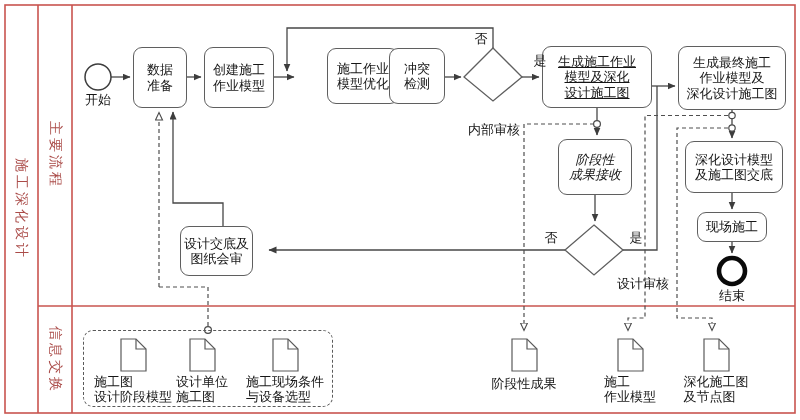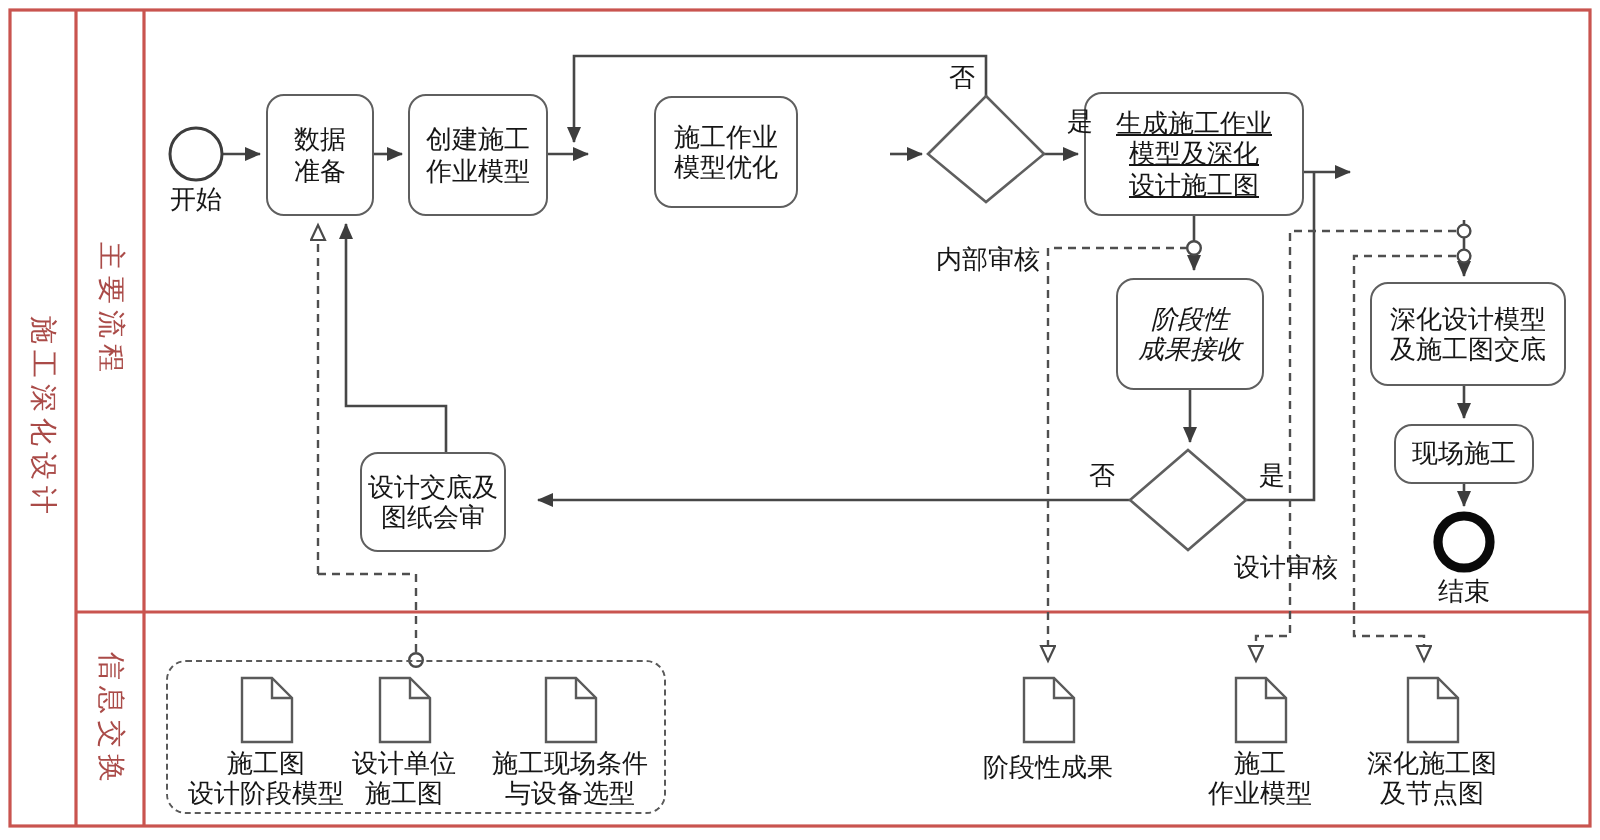--- a/index.html
+++ b/index.html
@@ -19,21 +19,21 @@
     position:absolute;transform:translate(-50%,-50%);font-size:13px;
     white-space:nowrap;z-index:3;text-align:center;background:transparent;
   }
   .vlabel{
     position:absolute;transform:translate(-50%,-50%) rotate(90deg);
     font-size:14px;letter-spacing:3px;white-space:nowrap;color:#aa4b48;z-index:3;
   }
   .doc{position:absolute;z-index:2;}
   .doclbl{
     position:absolute;transform:translateX(-50%);font-size:13px;line-height:1.18;
-    text-align:center;z-index:2;
+    text-align:left;z-index:2;
   }
   .doclbl span{display:block;white-space:nowrap;}
   .group{
     position:absolute;box-sizing:border-box;border:1.4px dashed #5a5a5a;
     border-radius:10px;background:transparent;z-index:1;
   }
 </style>
 </head>
 <body>
 
@@ -111,24 +111,33 @@
     <span>准备</span>
   </div>
   <div class="task" style="left:204px;top:47px;width:70px;height:61px;">
     <span>创建施工</span>
     <span>作业模型</span>
   </div>
   <div class="task" style="left:297px;top:48px;width:72px;height:56px;margin-left:30px;">
     <span>施工作业</span>
     <span>模型优化</span>
   </div>
+  <div class="task" style="left:389px;top:48px;width:56px;height:56px;">
+    <span>冲突</span>
+    <span>检测</span>
+  </div>
   <div class="task" style="left:542px;top:46px;width:110px;height:62px;text-decoration:underline;">
     <span>生成施工作业</span>
     <span>模型及深化</span>
     <span>设计施工图</span>
+  </div>
+  <div class="task" style="left:678px;top:46px;width:108px;height:64px;">
+    <span>生成最终施工</span>
+    <span>作业模型及</span>
+    <span>深化设计施工图</span>
   </div>
   <div class="task" style="left:558px;top:139px;width:74px;height:56px;font-style:italic;">
     <span>阶段性</span>
     <span>成果接收</span>
   </div>
   <div class="task" style="left:685px;top:141px;width:98px;height:52px;">
     <span>深化设计模型</span>
     <span>及施工图交底</span>
   </div>
   <div class="task" style="left:697px;top:212px;width:70px;height:30px;">

